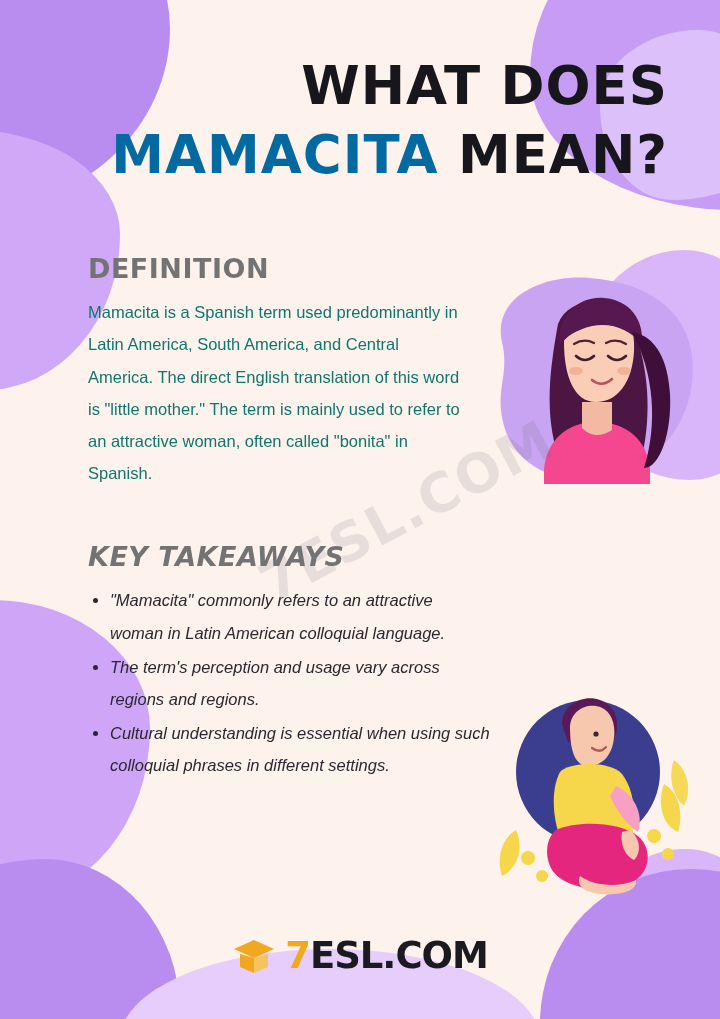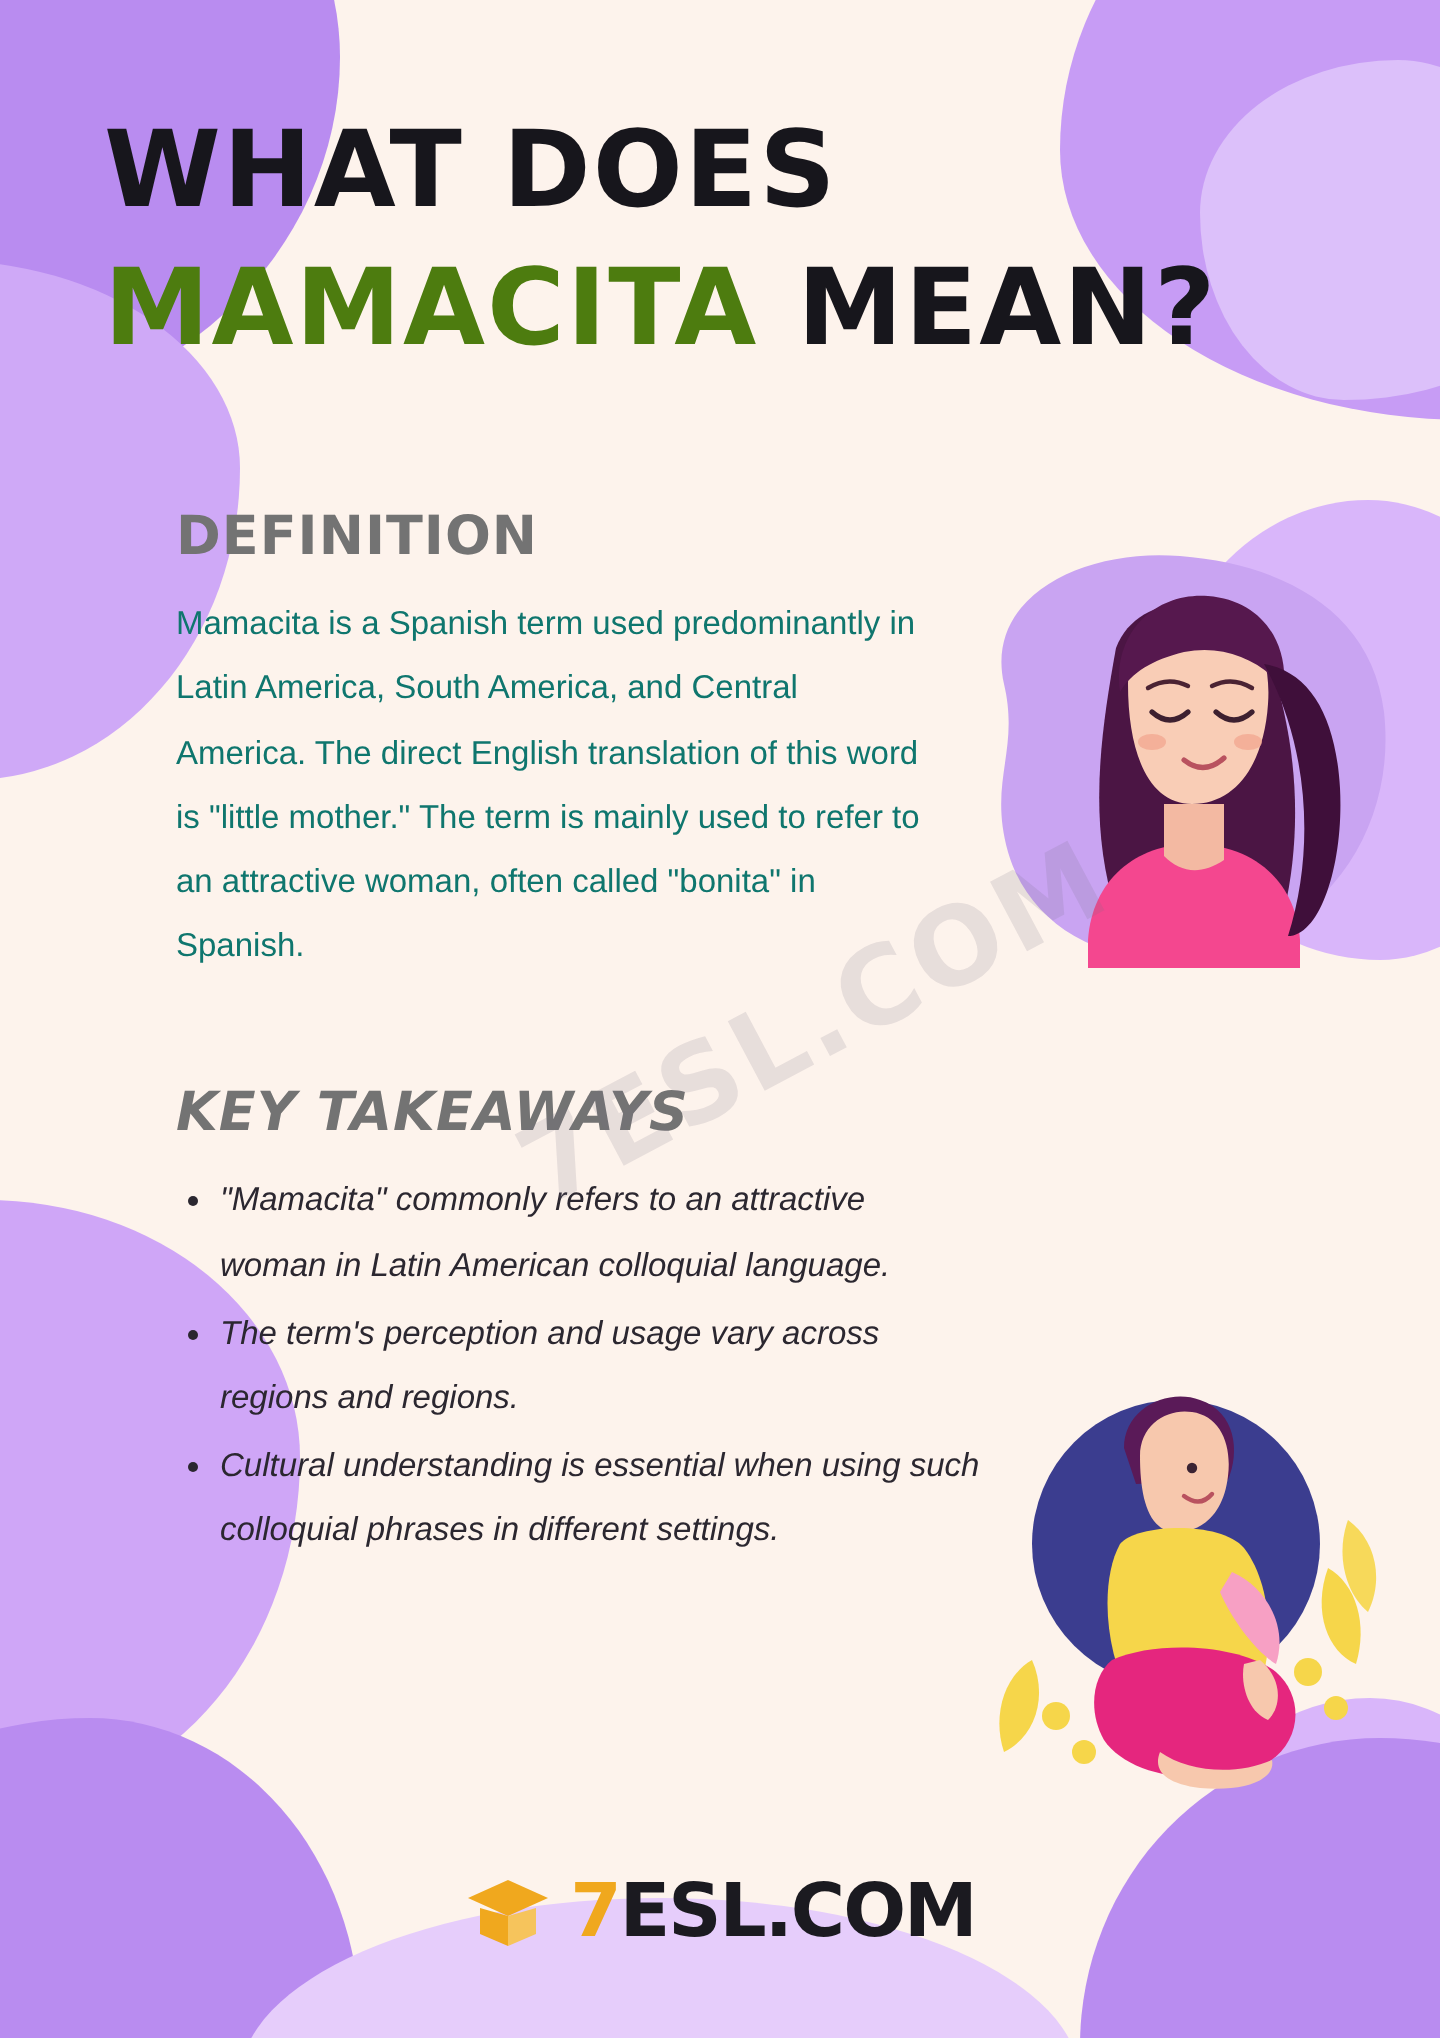--- a/index.html
+++ b/index.html
@@ -111,36 +111,36 @@
   
   .content {
     position: relative;
     z-index: 4;
     padding: 0 52px;
     box-sizing: border-box;
   }
 
   .title-block {
     padding-top: 54px;
-    text-align: left;
+    text-align: right;
   }
   .title-line {
     font-family: "DejaVu Sans", sans-serif;
     font-weight: bold;
     font-size: 53px;
     letter-spacing: 1px;
     color: #17161c;
     line-height: 1.22;
     text-transform: uppercase;
   }
   .title-line2 {
     margin-top: 4px;
   }
   .accent {
-    color: #4d7c0f;
+    color: #0369a1;
   }
 
   .section-heading {
     font-family: "DejaVu Sans", sans-serif;
     font-weight: bold;
     font-size: 27px;
     color: #737373;
     letter-spacing: 0.5px;
     margin: 0 0 12px 0;
   }

